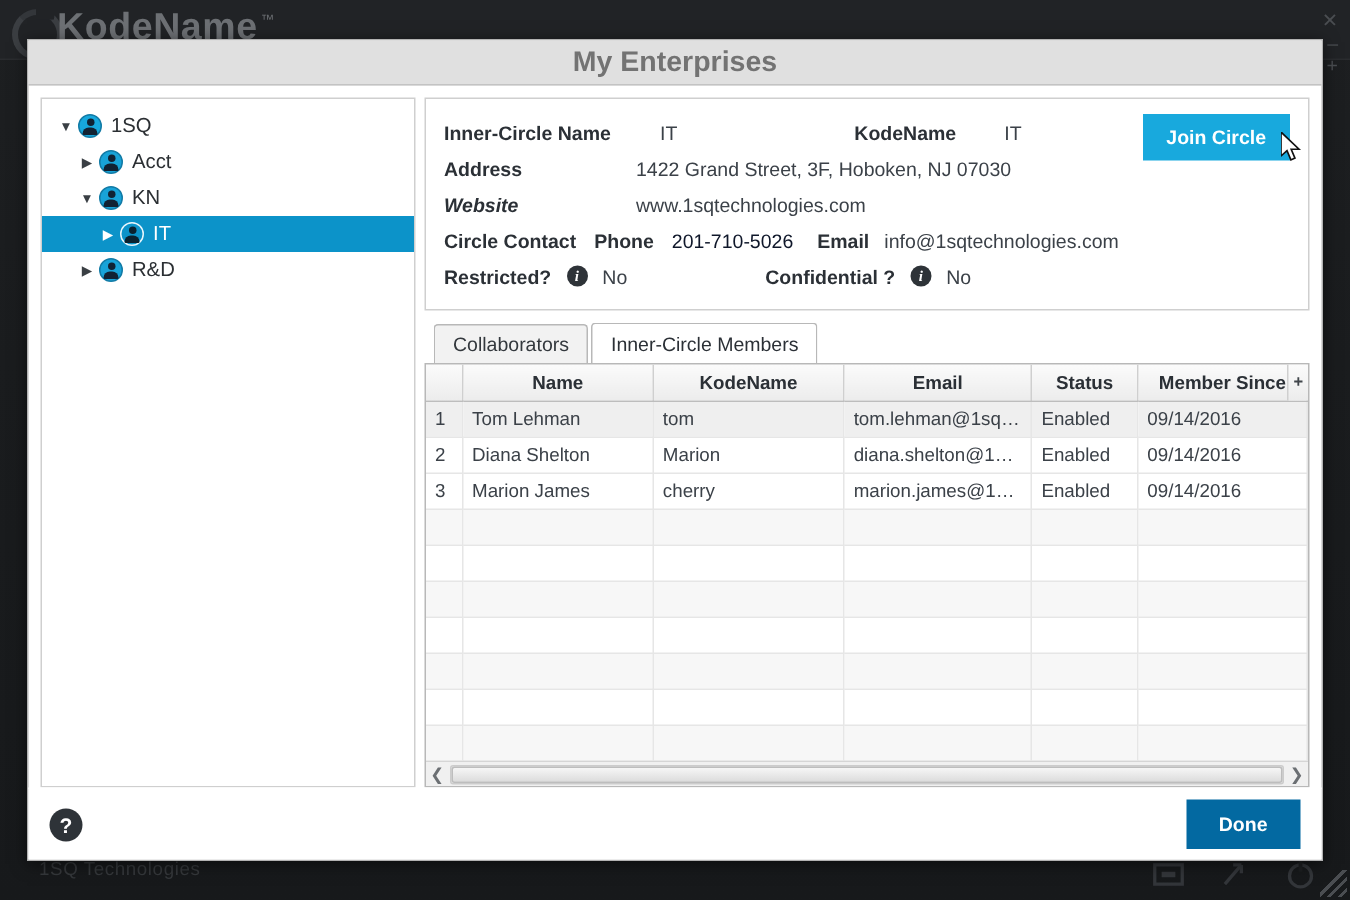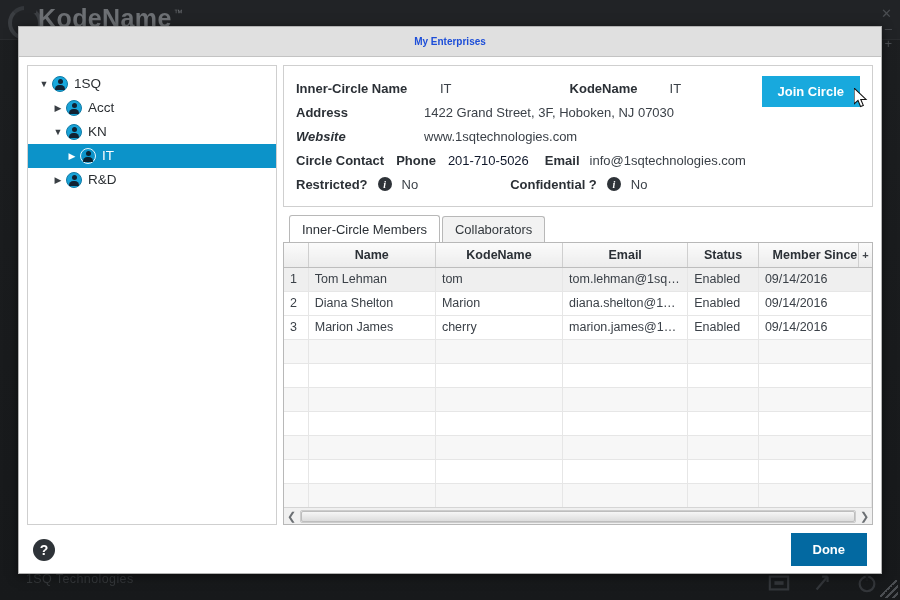--- a/index.html
+++ b/index.html
@@ -69,21 +69,21 @@
     box-shadow: 0 2px 10px rgba(0,0,0,.55);
     display: flex; flex-direction: column;
   }
   .dialog-titlebar {
     height: 30px; flex: 0 0 30px;
     background: #e0e0e0;
     border-bottom: 1px solid #c3c3c3;
     display: flex; align-items: center; justify-content: center;
   }
   .dialog-title {
-    font-size: 10px; font-weight: bold; color: #1d4ed8;
+    font-size: 19px; font-weight: bold; color: #737373;
   }
   .dialog-body {
     flex: 1 1 auto; display: flex; padding: 8px 8px 0 8px; gap: 6px;
     min-height: 0;
   }
 
   
   .tree-panel {
     width: 250px; flex: 0 0 250px;
     background: #fff;
@@ -389,22 +389,22 @@
 
         <button class="join-btn">Join Circle</button>
 
         <svg class="cursor-arrow" viewBox="0 0 14 20">
           <polygon points="0,0 0,16 4,12.4 6.6,18.6 9.3,17.4 6.8,11.5 12,11.4" fill="#ffffff" stroke="#111111" stroke-width="1.1"></polygon>
         </svg>
       </div>
 
       <div class="tabs-wrap">
         <div class="tabstrip">
+          <div class="tab">Collaborators</div>
           <div class="tab active">Inner-Circle Members</div>
-          <div class="tab">Collaborators</div>
         </div>
 
         <div class="table-area">
           <div class="grid-scroll">
             <div class="hdr-plus">+</div>
             <table class="grid">
               <colgroup>
                 <col class="col-num">
                   <col class="col-name">
                   <col class="col-kode">

